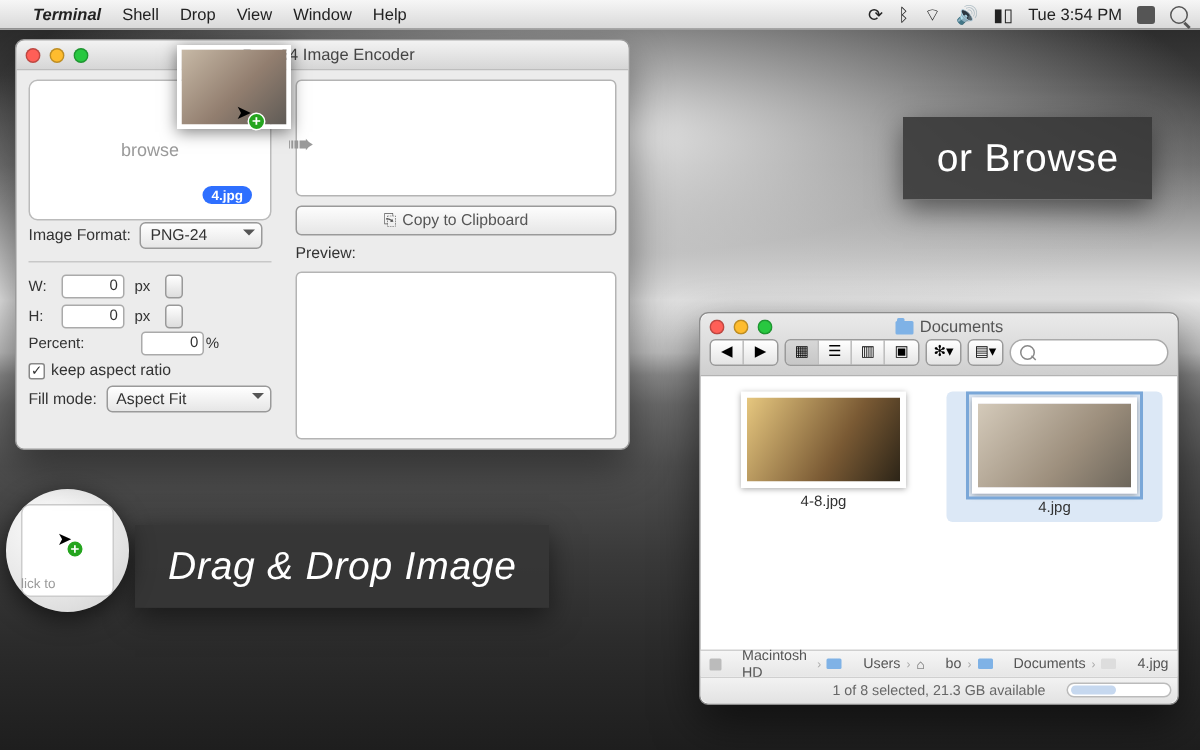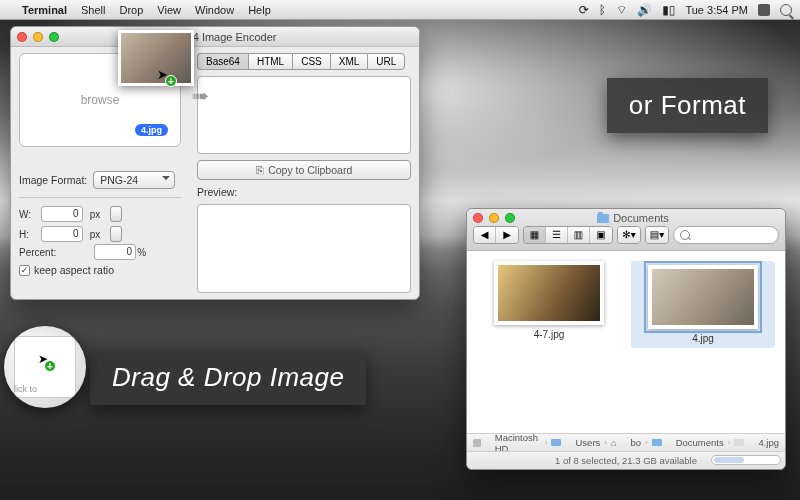--- a/index.html
+++ b/index.html
@@ -18,21 +18,21 @@
 
   
   #menubar {
     position: absolute; top: 0; left: 0; right: 0; height: 20px;
     background: linear-gradient(#f6f6f6, #d9d9d9);
     border-bottom: 1px solid #9f9f9f;
     display: flex; align-items: center; font-size: 11px; color: #222;
     padding: 0 8px; z-index: 50;
   }
   #menubar .left { display: flex; align-items: center; gap: 14px; }
-  #menubar .left .app { font-weight: bold; }
+  #menubar .left .app { font-weight: bold; font-style: italic; }
   #menubar .spacer { flex: 1; }
   #menubar .right { display: flex; align-items: center; gap: 10px; font-size: 11px; }
   .apple-logo { font-size: 13px; }
   .mb-icon { font-size: 12px; line-height: 1; }
   .avatar { width: 12px; height: 12px; background:#555; border-radius:2px; display:inline-block; }
   .spotlight { width:12px;height:12px;border:1.5px solid #555;border-radius:50%;position:relative; }
   .spotlight:after{content:"";position:absolute;right:-3px;bottom:-3px;width:5px;height:1.5px;background:#555;transform:rotate(45deg);}
 
   
   #encoder {
@@ -64,21 +64,21 @@
     position:absolute; right:12px; bottom:10px;
     background:#2e6fff; color:#fff; font-size:9px; font-weight:bold;
     padding:1px 6px; border-radius:8px;
   }
 
   .arrow {
     position:absolute; left:182px; top:58px; font-size:18px; color:#9a9a9a;
     transform:scaleX(1.2);
   }
 
-  .fmt-row{display:flex;align-items:center;gap:6px;font-size:10.5px;color:#333;margin-top:24px;}
+  .fmt-row{display:flex;align-items:center;gap:6px;font-size:10.5px;color:#333;margin-top:1px;}
   .mac-select{
     height:18px; font-size:10.5px; background:linear-gradient(#fff,#e6e6e6);
     border:1px solid #9a9a9a; border-radius:4px; padding:0 16px 0 6px; line-height:16px;
     position:relative; min-width:82px; display:inline-block;
   }
   .mac-select:after{content:"";position:absolute;right:4px;top:4px;border:4px solid transparent;border-top-color:#555;}
   .sep{height:1px;background:#c8c8c8;margin:8px 0;}
   .size-grid{display:grid;grid-template-columns:auto 46px auto auto 40px auto;gap:4px 3px;align-items:center;font-size:10px;color:#333;}
   .num-input{width:42px;height:16px;border:1px solid #aaa;border-radius:3px;background:#fff;text-align:right;padding-right:3px;font-size:10px;line-height:14px;}
   .stepper{width:12px;height:16px;background:linear-gradient(#fff,#ddd);border:1px solid #999;border-radius:3px;position:relative;}
@@ -244,32 +244,29 @@
         <span>Percent:</span>
         <span class="num-input">0</span>
         <span>%</span>
       </div>
 
       <div class="chk-row">
         <span class="chk">✓</span>
         <span>keep aspect ratio</span>
       </div>
 
+      <div class="fmt-row" style="margin-top:4px;">
+        <span>Fill mode:</span>
+        <span class="mac-select" style="min-width:110px;">Aspect Fit</span>
+      </div>
     </div>
 
     <span class="arrow">➠</span>
 
     <div class="rightcol">
-      <div class="tabs">
-        <div class="tab active">Base64</div>
-        <div class="tab">HTML</div>
-        <div class="tab">CSS</div>
-        <div class="tab">XML</div>
-        <div class="tab">URL</div>
-      </div>
       <div class="output"></div>
       <div class="copybtn">
         <span>⎘</span>
         <span>Copy to Clipboard</span>
       </div>
       <div class="preview-label">Preview:</div>
       <div class="preview-box"></div>
     </div>
   </div>
 </div>
@@ -279,21 +276,21 @@
   <div class="plus">+</div>
 </div>
 
 <div id="bubble">
   <div class="bseg"></div>
   <div class="bcursor">➤</div>
   <div class="bplus">+</div>
   <div class="btxt">lick to</div>
 </div>
 <div class="caption" id="cap1">Drag &amp; Drop Image</div>
-<div class="caption" id="cap2">or Format</div>
+<div class="caption" id="cap2">or Browse</div>
 
 <div id="finder">
   <div class="ftb">
     <div class="ftb-row1">
       <div class="traffic">
         <div class="tl red"></div>
         <div class="tl yel"></div>
         <div class="tl grn"></div>
       </div>
       <div class="ftb-title">
@@ -318,21 +315,21 @@
       <div class="seg">
           <div class="btn-ico">▤▾</div>
         </div>
       <div class="finder-search"></div>
     </div>
   </div>
 
   <div class="content">
     <div class="file">
       <div class="thumb a"></div>
-      <span>4-7.jpg</span>
+      <span>4-8.jpg</span>
     </div>
     <div class="file selected">
       <div class="thumb d"></div>
       <span>4.jpg</span>
     </div>
   </div>
 
   <div class="pathbar">
     <span class="pbi">
         <span class="hd"></span>

